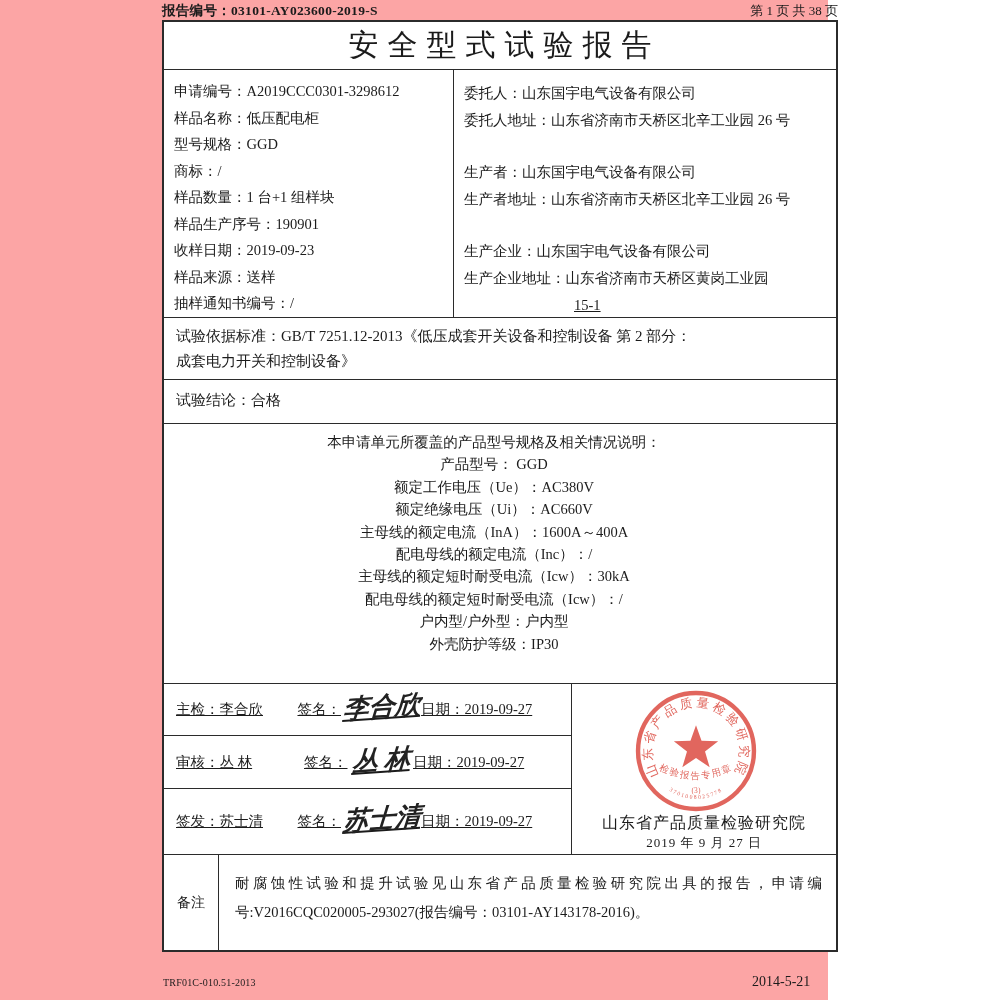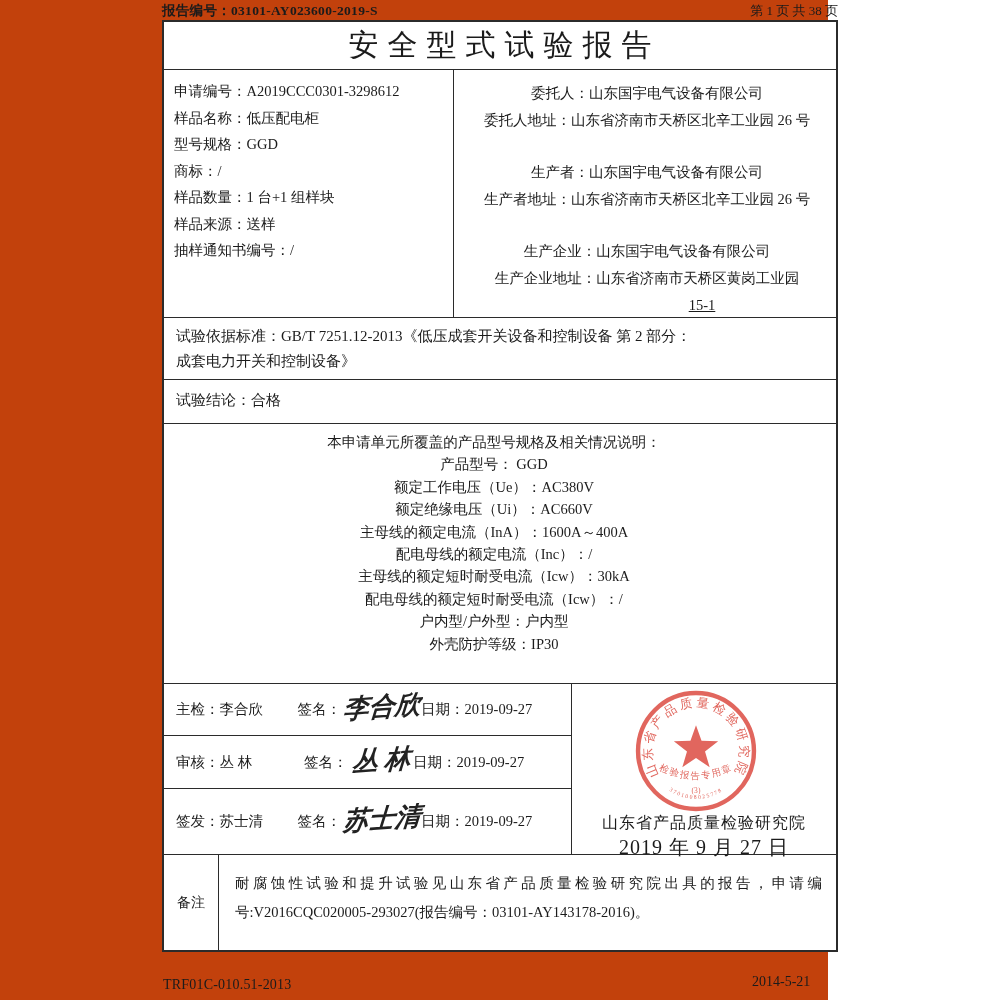--- a/index.html
+++ b/index.html
@@ -1,71 +1,71 @@
 <!DOCTYPE html>
 <html><head>
 <meta charset="utf-8">
 <style>
   * { margin:0; padding:0; box-sizing:border-box; }
   body { background:#ffffff; }
   .page {
-    position:relative; width:828px; height:1000px; background:#c2410c;
+    position:relative; width:828px; height:1000px; background:#fca5a5;
     font-family:"Liberation Serif","DejaVu Serif",serif; color:#1b1b1b;
   }
   
   .doc-header { position:absolute; left:162px; top:2px; width:676px; height:18px; font-size:13.5px; }
   .report-no { float:left; font-weight:bold; letter-spacing:.3px; }
   .page-info { float:right; font-size:13px;text-align:right; }
 
   
   .report-table { position:absolute; left:162px; top:20px; width:676px; border:2px solid #2b2b2b; background:#fff; }
   .t-row { border-bottom:1.5px solid #2b2b2b; }
   .t-row:last-child { border-bottom:none; }
 
   .row-title { height:48px; display:flex; align-items:center; justify-content:center;
                font-size:30px; letter-spacing:9px; text-indent:9px; }
 
   .row-info { height:248px; display:flex; }
   .info-left { width:290px; border-right:1.5px solid #2b2b2b; padding:8px 8px 0 10px;
                font-size:14.5px; line-height:26.5px; }
   .info-right { flex:1; padding:10px 6px 0 10px; font-size:14.5px; line-height:27px; }
-  .info-group { margin-bottom:25px;text-align:center; }
+  .info-group { margin-bottom:25px; }
   .info-group:last-child { margin-bottom:0; }
   .indent-line { padding-left:110px;text-decoration:underline; }
 
   .row-standard { height:62px; padding:6px 25px 0 12px; font-size:15px; line-height:25px; }
   .row-conclusion { height:44px; padding:11px 12px 17px 12px; font-size:15px; }
 
   .row-spec { height:260px; padding:7px 24px 0 12px; font-size:14.5px; line-height:22.4px;text-align:center; }
 
-  .row-sign { height:171px; display:flex; }
+  .row-sign { height:171px; display:flex;text-decoration:underline; }
   .sign-left { width:408px; border-right:1.5px solid #2b2b2b; display:flex; flex-direction:column; }
   .sig-row { display:flex; align-items:center; padding-left:12px; border-bottom:1.5px solid #2b2b2b; font-size:14.5px; }
   .sig-row-1 { height:52px; }
   .sig-row-2 { height:53px; }
   .sig-row-3 { height:64.5px; border-bottom:none; }
   .sig-role { width:128px; }
   .sig-label { width:48px; }
   .sig-script { flex:1; font-style:italic; font-weight:bold; font-size:26px;
                 transform:rotate(-4deg) skewX(-8deg); transform-origin:left center;
                 white-space:nowrap; color:#222; }
   .sig-date { width:158px; }
 
   .stamp-cell { flex:1; position:relative; }
   .stamp-svg { position:absolute; left:52px; top:4px; width:144px; height:126px; }
   .stamp-org { position:absolute; left:0; top:129px; width:100%; text-align:center; font-size:16px; letter-spacing:1px; }
-  .stamp-date { position:absolute; left:0; top:150px; width:100%; text-align:center; font-size:20px; letter-spacing:1px; }
+  .stamp-date { position:absolute; left:0; top:150px; width:100%; text-align:center; font-size:13px; letter-spacing:1px; }
 
   .row-remark { height:95px; display:flex; }
   .remark-label { width:55px; border-right:1.5px solid #2b2b2b; display:flex; align-items:center;
                   justify-content:center; font-size:14px; }
   .remark-body { flex:1; padding:14px 14px 0 16px; font-size:14.5px; line-height:29px; }
   .justify-last { text-align:justify; text-align-last:justify; }
 
-  .doc-footer-left { position:absolute; left:163px; top:977px; font-size:14px; letter-spacing:.2px; }
+  .doc-footer-left { position:absolute; left:163px; top:977px; font-size:10px; letter-spacing:.2px; }
   .doc-footer-right { position:absolute; left:752px; top:974px; font-size:14px; }
 </style>
 </head>
 <body>
 
 <div class="page">
 
   <div class="doc-header">
     <span class="report-no">报告编号：03101-AY023600-2019-S</span>
     <span class="page-info">第 1 页  共 38 页</span>
@@ -75,20 +75,22 @@
 
     <div class="t-row row-title">安全型式试验报告</div>
 
     <div class="t-row row-info">
       <div class="info-left">
         <div>申请编号：A2019CCC0301-3298612</div>
         <div>样品名称：低压配电柜</div>
         <div>型号规格：GGD</div>
         <div>商标：/</div>
         <div>样品数量：1 台+1 组样块</div>
+        <div>样品生产序号：190901</div>
+        <div>收样日期：2019-09-23</div>
         <div>样品来源：送样</div>
         <div>抽样通知书编号：/</div>
       </div>
       <div class="info-right">
         <div class="info-group">
           <div>委托人：山东国宇电气设备有限公司</div>
           <div>委托人地址：山东省济南市天桥区北辛工业园 26 号</div>
         </div>
         <div class="info-group">
           <div>生产者：山东国宇电气设备有限公司</div>

